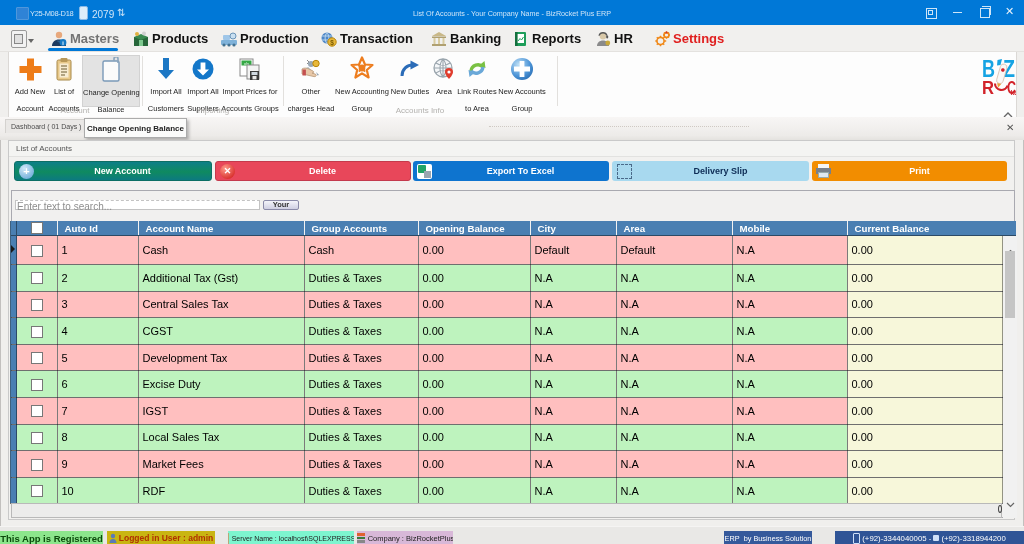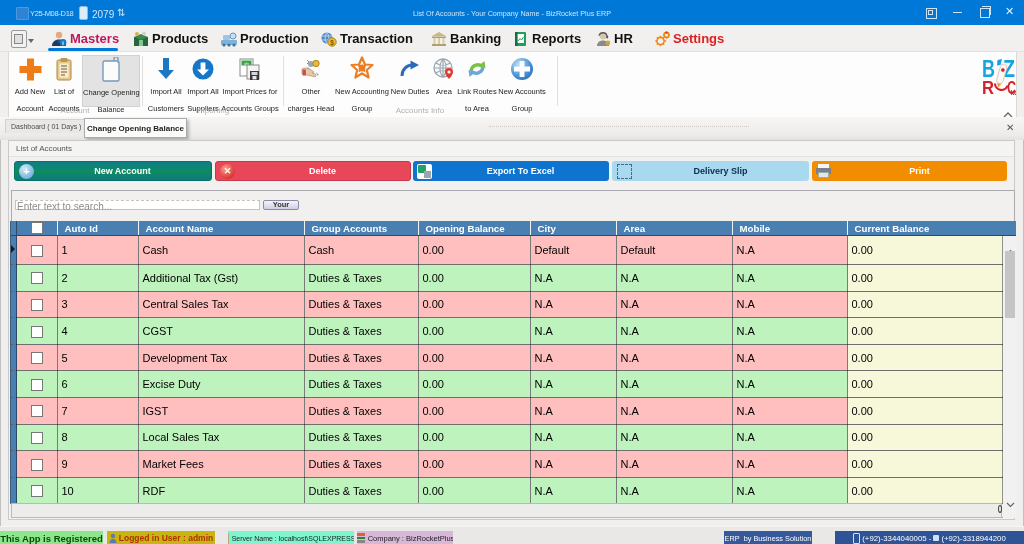--- a/index.html
+++ b/index.html
@@ -54,21 +54,21 @@
   <div class="abs" style="left:953px;top:12px;width:9px;height:1px;background:#cfe5f7;"></div>
   <div class="abs" style="left:980px;top:8px;width:8px;height:8px;border:1px solid #cfe5f7;"></div>
   <div class="abs" style="left:982px;top:6px;width:8px;height:8px;border-top:1px solid #cfe5f7;border-right:1px solid #cfe5f7;"></div>
   <div class="abs t" style="left:1005px;top:5px;font-size:11px;color:#e8f2fb;">✕</div>
 </div>
 
 <div id="menubar">
       <div class="abs" style="left:11px;top:5px;width:14px;height:16px;border:1px solid #9a9a9a;background:#f2f2f2;border-radius:2px;"></div>
 <div class="abs" style="left:14px;top:9px;width:7px;height:8px;border:1px solid #888;background:#e0e0e0;"></div>
 <div class="abs" style="left:28px;top:14px;width:0;height:0;border-left:3px solid transparent;border-right:3px solid transparent;border-top:4px solid #666;"></div>
-<div class="mitem" style="left:50px;color:#be185d;">
+<div class="mitem" style="left:50px;color:#737373;">
         <svg width="18" height="18" viewBox="0 0 18 18">
           <circle cx="9" cy="5" r="3.2" fill="#e8a87c"></circle>
           <path d="M2 16c0-4 3-6.5 7-6.5s7 2.5 7 6.5z" fill="#1d3a5f"></path>
           <path d="M6 10.5l3 2 3-2" fill="#2e5d8a"></path>
           <circle cx="13" cy="12.5" r="3.4" fill="#1479c4"></circle>
           <text x="13" y="15" font-size="5.5" fill="#fff" text-anchor="middle" font-family="Liberation Sans">i</text>
         </svg>
         <span>Masters</span>
       </div>
 <div class="mitem" style="left:132px;color:#111;">

